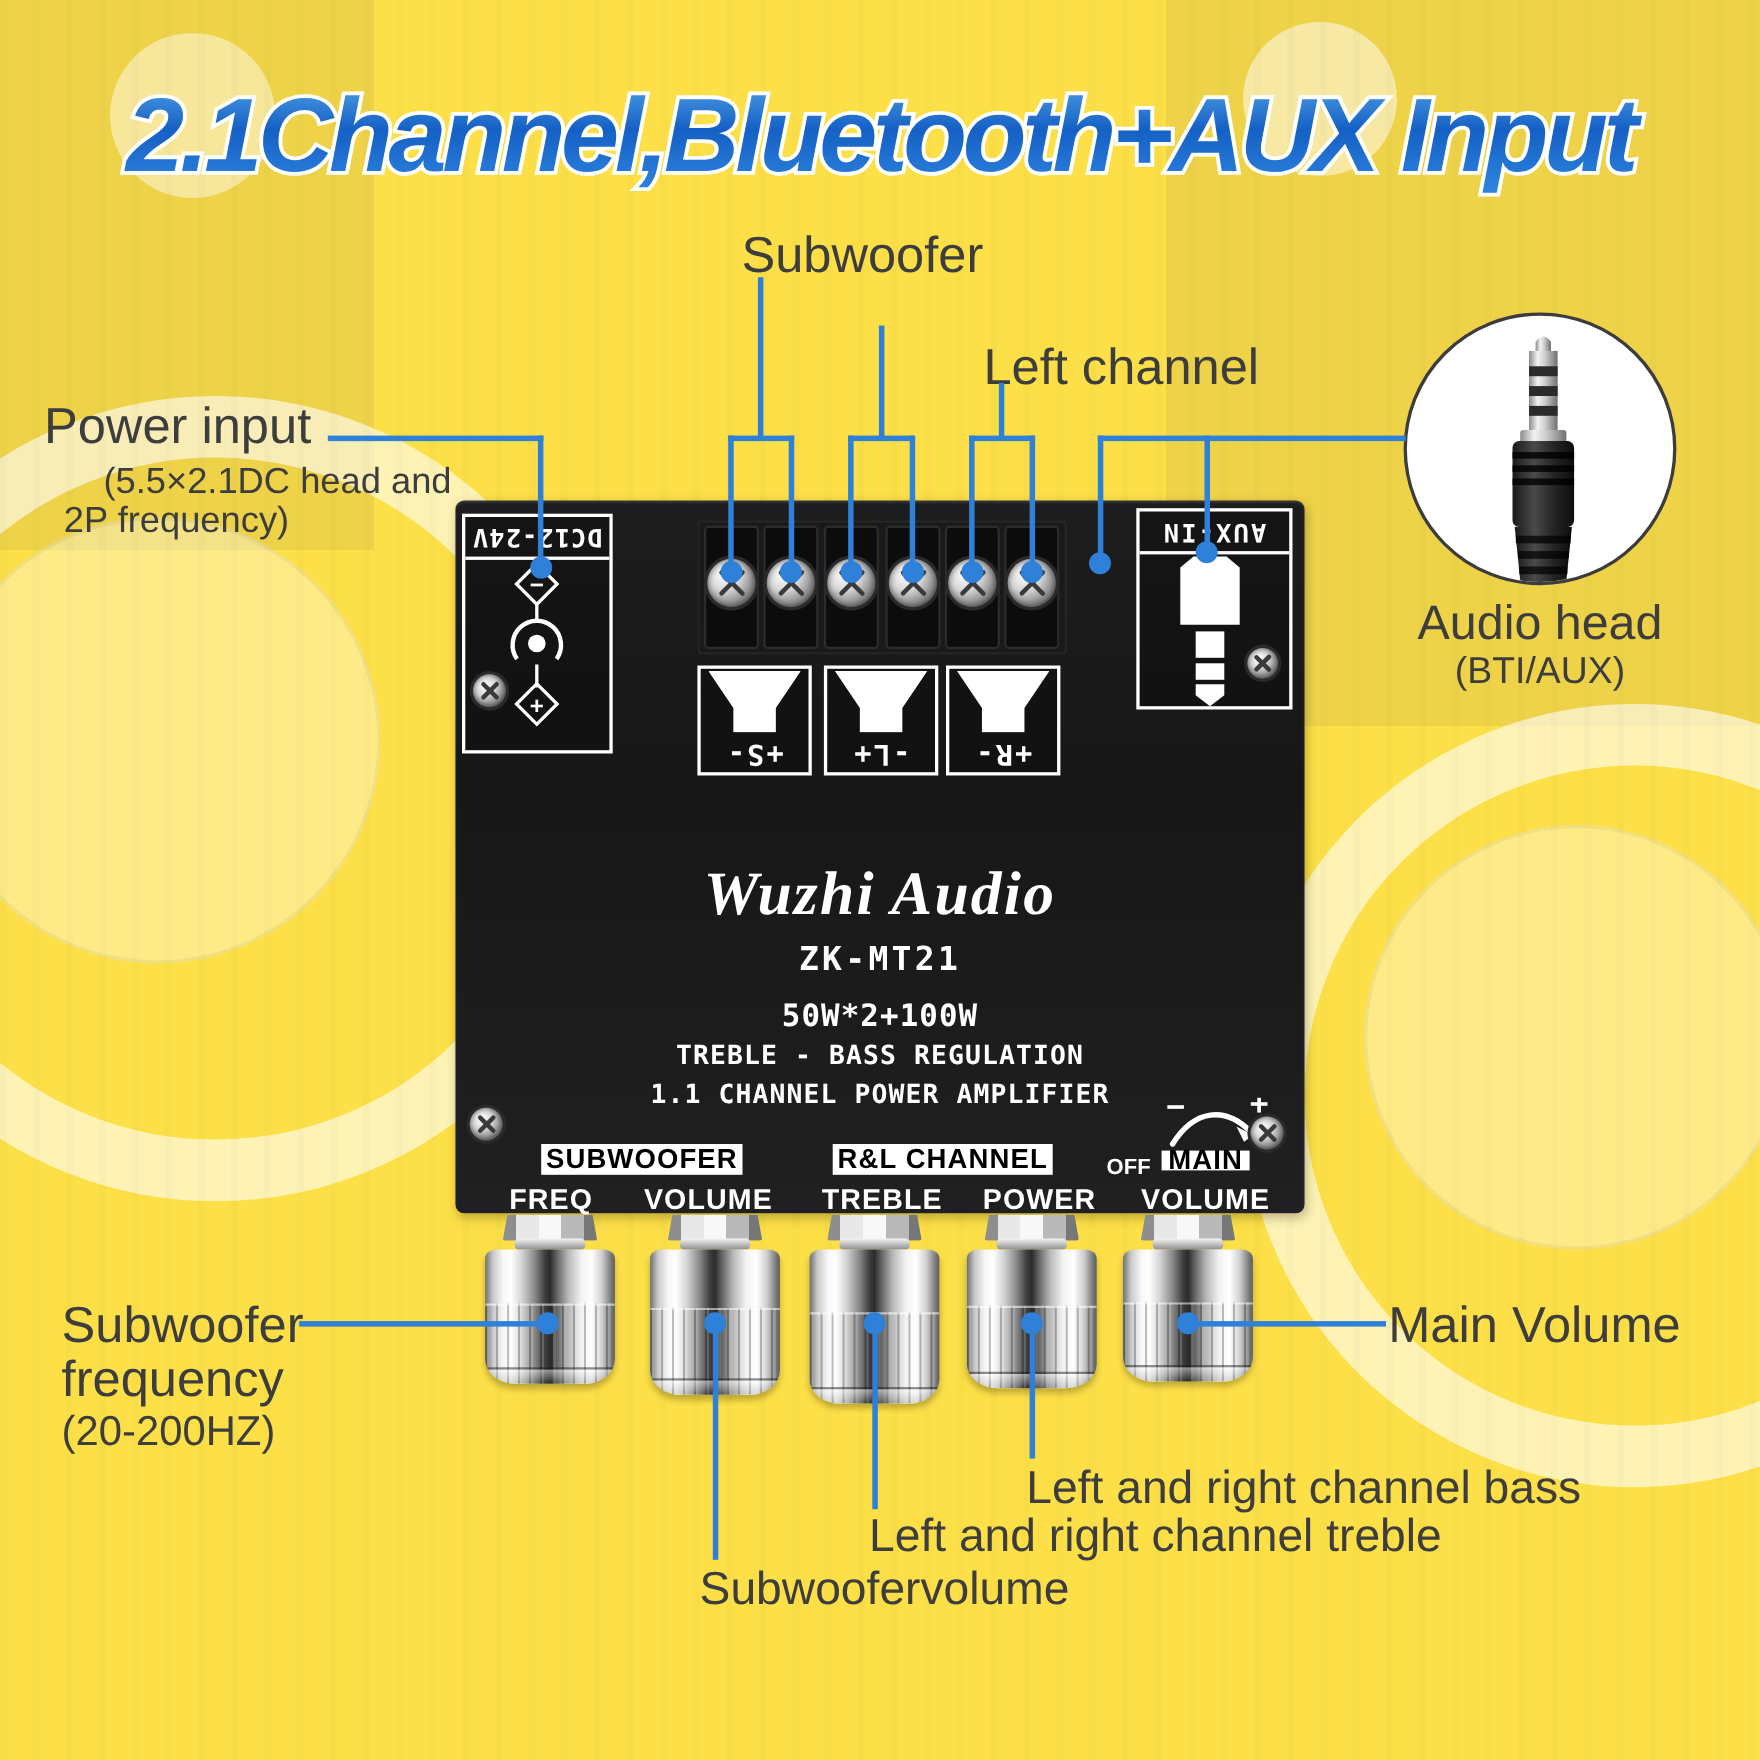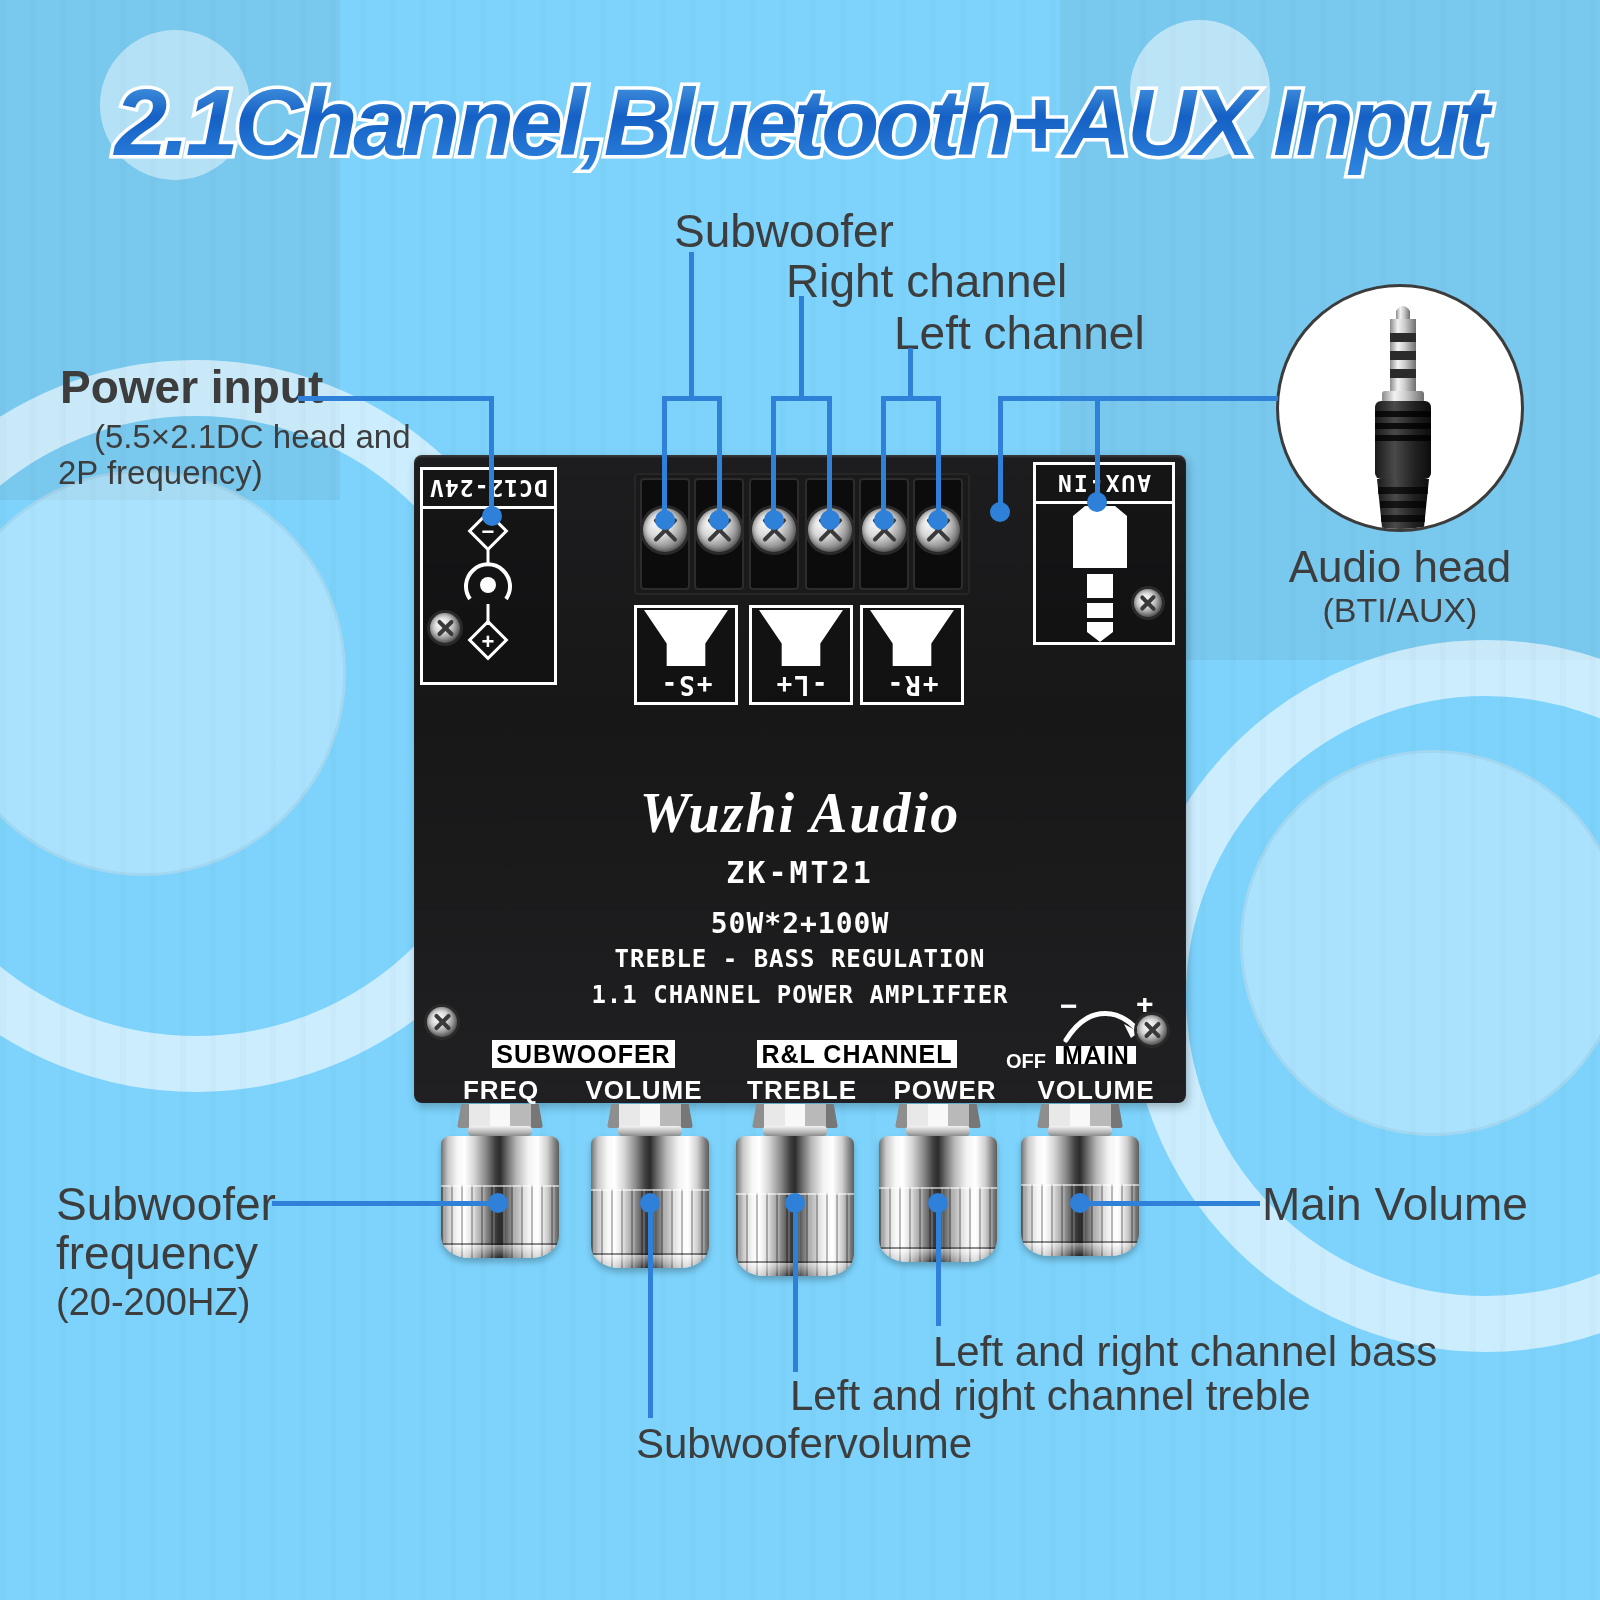--- a/index.html
+++ b/index.html
@@ -1,16 +1,16 @@
 <!DOCTYPE html>
 <html><head>
 <meta charset="utf-8">
 <style>
   html,body{margin:0;padding:0;}
-  #stage{position:relative;width:1600px;height:1600px;background:#7dd3fc;overflow:hidden;
+  #stage{position:relative;width:1600px;height:1600px;background:#fde047;overflow:hidden;
          font-family:"Liberation Sans",sans-serif;}
   
   .bgdeco{position:absolute;z-index:0;}
   .cab{background:rgba(90,90,95,0.09);}
   .streaks{left:0;top:0;width:1600px;height:1600px;
     background:repeating-linear-gradient(90deg,rgba(0,0,0,0.015) 0 6px,transparent 6px 30px);}
   .ring{border-radius:50%;}
   
   .lbl{position:absolute;color:#3d3d3d;line-height:1.06;white-space:nowrap;z-index:4;}
   .f46{font-size:46px;} .f44{font-size:44px;} .f42{font-size:42px;}
@@ -87,24 +87,23 @@
       <linearGradient id="tg" x1="0" y1="0" x2="0" y2="1">
         <stop offset="0" stop-color="#55a6e8"></stop>
         <stop offset="0.45" stop-color="#1560c5"></stop>
         <stop offset="1" stop-color="#2f86e0"></stop>
       </linearGradient>
     </defs>
     <text x="800" y="125" text-anchor="middle" font-family="Liberation Sans, sans-serif" font-size="95" font-weight="bold" font-style="italic" letter-spacing="-4" fill="url(#tg)" stroke="#ffffff" stroke-width="7" paint-order="stroke">2.1Channel,Bluetooth+AUX Input</text>
   </svg>
 
   <div class="lbl f46" style="left:674px;top:207px;">Subwoofer</div>
-  <div class="lbl f46" style="left:786px;top:257px;">Right channel</div>
   <div class="lbl f46" style="left:894px;top:309px;">Left channel</div>
 
-  <div class="lbl f46" style="left:60px;top:363px;font-weight:bold;">Power input</div>
+  <div class="lbl f46" style="left:40px;top:363px;">Power input</div>
   <div class="lbl f33" style="left:58px;top:420px;margin-left:36px;">(5.5×2.1DC head and</div>
   <div class="lbl f33" style="left:58px;top:456px;">2P frequency)</div>
 
   <div id="inset">
     <svg width="248" height="248" viewBox="0 0 248 248">
       <defs>
         <linearGradient id="sg" x1="0" y1="0" x2="1" y2="0">
           <stop offset="0" stop-color="#8b8b8b"></stop>
             <stop offset="0.3" stop-color="#f2f2f2"></stop>
           <stop offset="0.55" stop-color="#cfcfcf"></stop>

